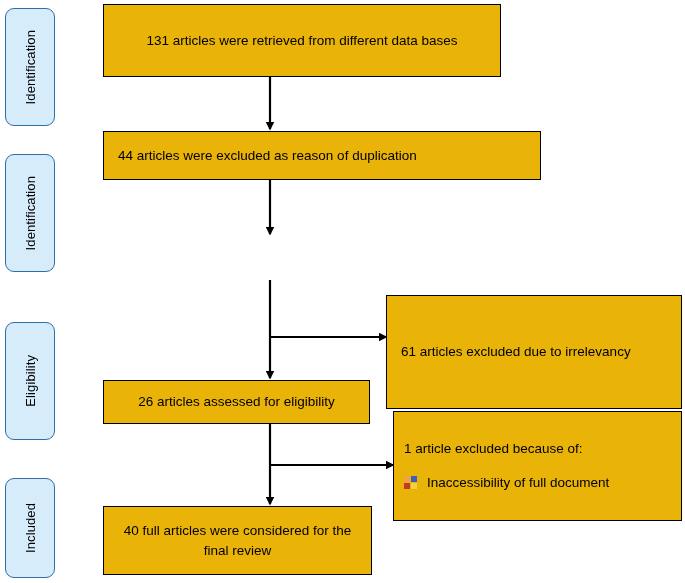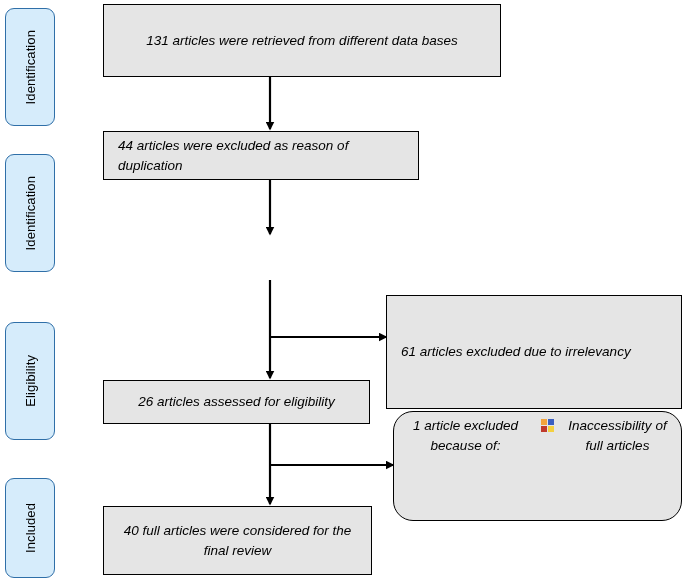--- a/index.html
+++ b/index.html
@@ -31,30 +31,29 @@
   .stage-label span {
     writing-mode: vertical-rl;
     transform: rotate(180deg);
     font-size: 13px;
     color: #000000;
     letter-spacing: 0.1px;
     white-space: nowrap;
   }
   .box {
     position: absolute;
-    background: #e5e5e5;
+    background: #eab308;
     border: 1.7px solid #000000;
     box-sizing: border-box;
     display: flex;
     align-items: center;
     justify-content: center;
     text-align: center;
     padding: 4px 10px;
     overflow: hidden;
-    font-style: italic;
   }
   .box .txt {
     font-size: 13.5px;
     line-height: 1.45;
     color: #000000;
   }
   .box.left-text {
     justify-content: flex-start;
     text-align: left;
     padding-left: 14px;
@@ -123,43 +122,43 @@
     <span>Eligibility</span>
   </div>
   <div class="stage-label" style="left:5px; top:478px; width:50px; height:100px;">
     <span>Included</span>
   </div>
 
   <div class="box" style="left:103px; top:4px; width:398px; height:73px;">
     <div class="txt">131 articles were retrieved from different data bases</div>
   </div>
 
-  <div class="box left-text" style="left:103px; top:131px; width:316px; height:49px;">
+  <div class="box left-text" style="left:103px; top:131px; width:438px; height:49px;">
     <div class="txt">44 articles were excluded as reason of duplication</div>
   </div>
 
 
   <div class="box left-text" style="left:386px; top:295px; width:296px; height:114px;">
     <div class="txt">61 articles excluded due to irrelevancy</div>
   </div>
 
   <div class="box" style="left:103px; top:380px; width:267px; height:44px;">
     <div class="txt">26 articles assessed for eligibility</div>
   </div>
 
-  <div class="box" style="left:393px; top:411px; width:289px; height:110px; align-items:flex-start; justify-content:center; gap:14px;border-radius:20px;">
+  <div class="box" style="left:393px; top:411px; width:289px; height:110px; flex-direction:column; align-items:flex-start; justify-content:center; gap:14px;">
     <div class="txt">1 article excluded because of:</div>
     <div class="bullet-row">
       <span class="bullet-icon">
         <i class="bq" style="left:0; top:0; background:#f2a33c;"></i>
         <i class="bq" style="left:7px; top:0; background:#3b5fc0;"></i>
         <i class="bq" style="left:0; top:7px; background:#c0392b;"></i>
         <i class="bq" style="left:7px; top:7px; background:#f4d03f;"></i>
       </span>
-      <span class="txt" style="max-width:215px; display:block;">Inaccessibility of full articles</span>
+      <span class="txt" style="max-width:215px; display:block;">Inaccessibility of full document</span>
     </div>
   </div>
 
   <div class="box" style="left:103px; top:506px; width:269px; height:69px;">
     <div class="txt">40 full articles were considered for the final review</div>
   </div>
 
 </div>
 
 </body></html>

